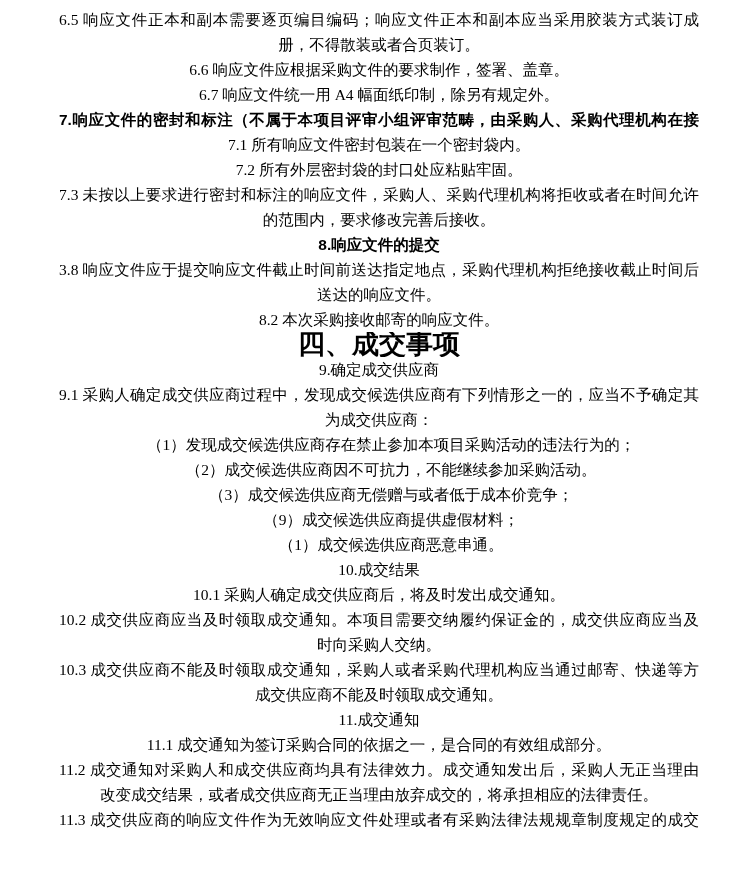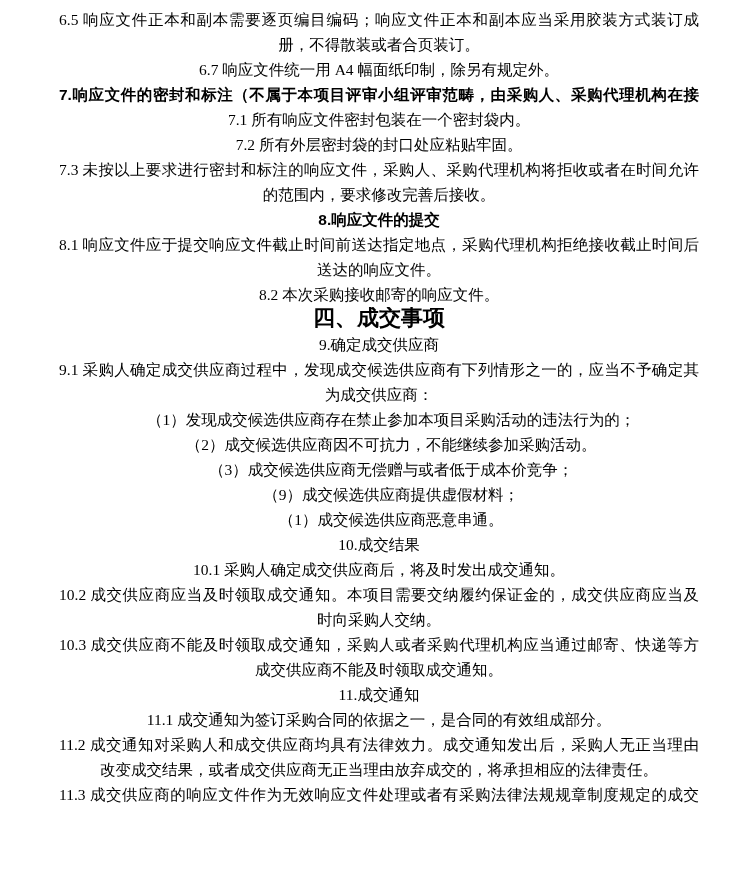--- a/index.html
+++ b/index.html
@@ -32,32 +32,35 @@
     text-align-last: justify;
     text-justify: inter-character;
   }
   .bold .line {
     font-weight: bold;
     font-family: "Liberation Sans", "DejaVu Sans", sans-serif;
   }
   .title .line {
     text-align: center;
     font-weight: bold;
-    font-size: 22px;
-    font-family: Liberation Mono, monospace;
+    font-size: 27px;
+    font-family: Liberation Serif, serif;
   }
   .indent .line { padding-left: 24px; }
 </style>
 </head>
 <body>
 
 <div class="page" id="doc" style="background: rgb(255, 255, 255); color: rgb(0, 0, 0);">
     <div class="para body">
       <div class="line fill">6.5 响应文件正本和副本需要逐页编目编码；响应文件正本和副本应当采用胶装方式装订成</div>
       <div class="line">册，不得散装或者合页装订。</div>
+    </div>
+    <div class="para body">
+      <div class="line">6.6 响应文件应根据采购文件的要求制作，签署、盖章。</div>
     </div>
     <div class="para body">
       <div class="line">6.7 响应文件统一用 A4 幅面纸印制，除另有规定外。</div>
     </div>
     <div class="para bold">
       <div class="line fill">7.响应文件的密封和标注（不属于本项目评审小组评审范畴，由采购人、采购代理机构在接</div>
     </div>
     <div class="para body">
       <div class="line">7.1 所有响应文件密封包装在一个密封袋内。</div>
     </div>
@@ -65,21 +68,21 @@
       <div class="line">7.2 所有外层密封袋的封口处应粘贴牢固。</div>
     </div>
     <div class="para body">
       <div class="line fill">7.3 未按以上要求进行密封和标注的响应文件，采购人、采购代理机构将拒收或者在时间允许</div>
       <div class="line">的范围内，要求修改完善后接收。</div>
     </div>
     <div class="para bold">
       <div class="line">8.响应文件的提交</div>
     </div>
     <div class="para body">
-      <div class="line fill">8.1 响应文件应于提交响应文件截止时间前送达指定地点，采购代理机构拒绝接收截止时间后</div>
+      <div class="line fill">3.8 响应文件应于提交响应文件截止时间前送达指定地点，采购代理机构拒绝接收截止时间后</div>
       <div class="line">送达的响应文件。</div>
     </div>
     <div class="para body">
       <div class="line">8.2 本次采购接收邮寄的响应文件。</div>
     </div>
     <div class="para title">
       <div class="line">四、成交事项</div>
     </div>
     <div class="para body">
       <div class="line">9.确定成交供应商</div>

